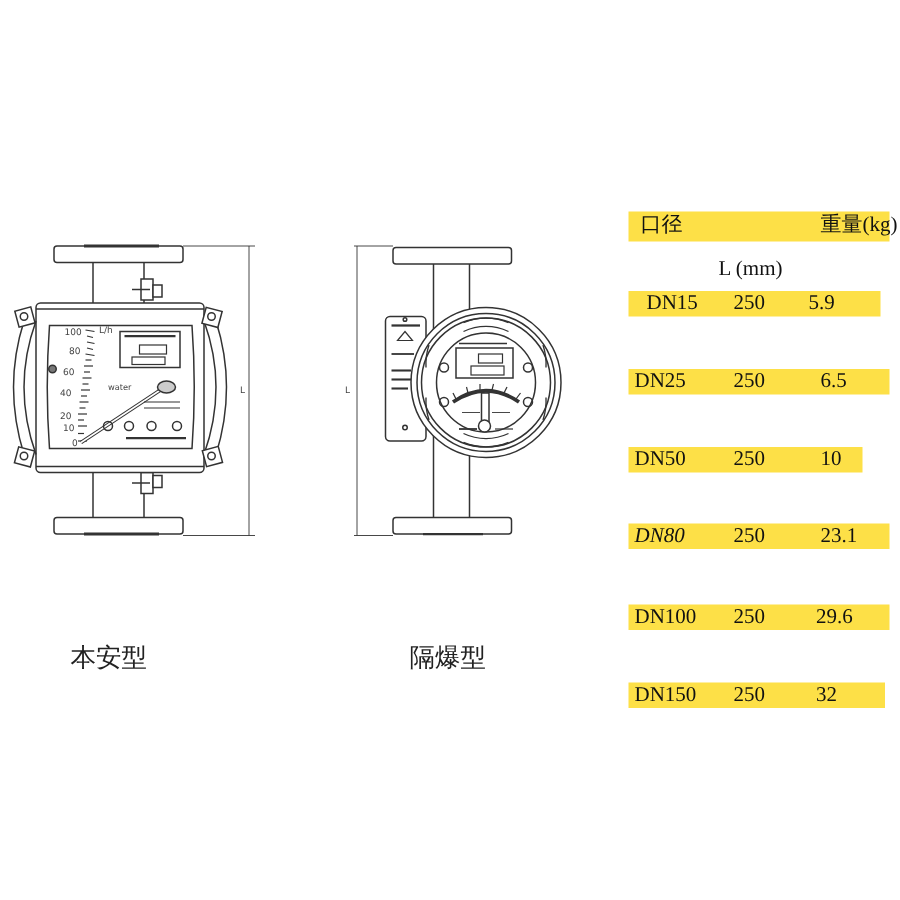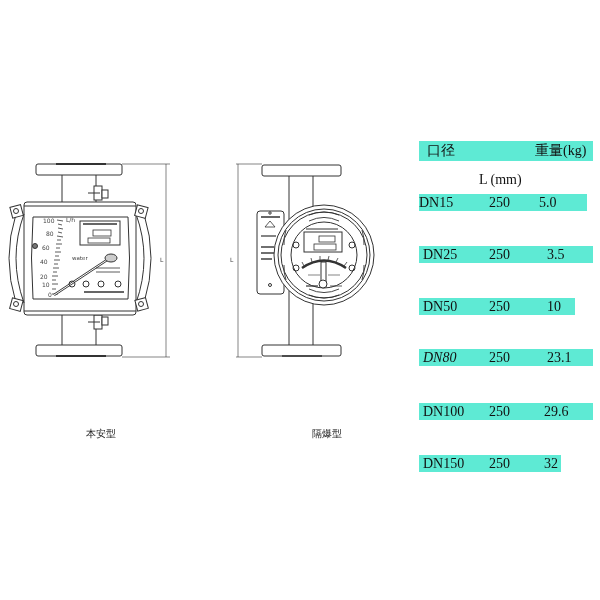--- a/index.html
+++ b/index.html
@@ -1,20 +1,20 @@
 <!DOCTYPE html>
 <html><head>
 <meta charset="utf-8">
 <style>
   html, body { margin:0; padding:0; background:#ffffff; }
   body { width:600px; height:600px; position:relative; overflow:hidden; font-family:"Liberation Serif", serif; color:#1a1a1a; }
   .drawing { position:absolute; left:0; top:0; width:420px; height:600px; }
-  .caption { position:absolute; font-family:Liberation Sans, sans-serif; font-size:10px; color:#222;margin-left:39px; }
+  .caption { position:absolute; font-family:Liberation Sans, sans-serif; font-size:17px; color:#222; }
   .spec-table { position:absolute; left:419px; top:141px; width:181px; }
-  .spec-row { position:absolute; left:0; height:17px; background:#5eead4; font-size:14px; line-height:17px; color:#111; }
+  .spec-row { position:absolute; left:0; height:17px; background:#fde047; font-size:14px; line-height:17px; color:#111; }
   .spec-header { height:20px; line-height:20px; width:174px; font-size:14px; }
   .cell { position:absolute; top:0; white-space:nowrap; }
 </style>
 </head>
 <body>
 
 <svg class="drawing" viewBox="0 0 420 600" width="420" height="600" xmlns="http://www.w3.org/2000/svg">
   <g fill="none" stroke="#333" stroke-width="1">
 
     <g>
@@ -186,46 +186,46 @@
   </g>
 </svg>
 
 <div class="caption" style="left:47px; top:427px;">本安型</div>
 <div class="caption" style="left:273px; top:427px;">隔爆型</div>
 
 <div class="spec-table">
   <div class="spec-row spec-header" style="top:0;">
     <span class="cell" style="left:8px;">口径</span>
     <span class="cell" style="left:60px;margin-top:29px;">L (mm)</span>
-    <span class="cell" style="left:116px;">重量(kg)</span>
+    <span class="cell" style="left:128px;">重量(kg)</span>
   </div>
 
   <div class="spec-row" style="top:53px; width:168px;">
-    <span class="cell" style="left:0;">DN15</span>
-    <span class="cell" style="left:70px;">250</span>
-    <span class="cell" style="left:120px;">5.0</span>
+    <span class="cell" style="left:12px;">DN15</span>
+    <span class="cell" style="left:70px;">250</span>
+    <span class="cell" style="left:120px;">5.9</span>
   </div>
   <div class="spec-row" style="top:105px; width:174px;">
     <span class="cell" style="left:4px;">DN25</span>
     <span class="cell" style="left:70px;">250</span>
-    <span class="cell" style="left:128px;">3.5</span>
+    <span class="cell" style="left:128px;">6.5</span>
   </div>
   <div class="spec-row" style="top:157px; width:156px;">
     <span class="cell" style="left:4px;">DN50</span>
     <span class="cell" style="left:70px;">250</span>
     <span class="cell" style="left:128px;">10</span>
   </div>
   <div class="spec-row" style="top:208px; width:174px;">
     <span class="cell" style="left:4px;font-style:italic;">DN80</span>
     <span class="cell" style="left:70px;">250</span>
     <span class="cell" style="left:128px;">23.1</span>
   </div>
   <div class="spec-row" style="top:262px; width:174px;text-align:center;">
     <span class="cell" style="left:4px;">DN100</span>
     <span class="cell" style="left:70px;">250</span>
     <span class="cell" style="left:125px;">29.6</span>
   </div>
-  <div class="spec-row" style="top:314px; width:142px;">
+  <div class="spec-row" style="top:314px; width:171px;">
     <span class="cell" style="left:4px;">DN150</span>
     <span class="cell" style="left:70px;">250</span>
     <span class="cell" style="left:125px;">32</span>
   </div>
 </div>
 
 </body></html>

